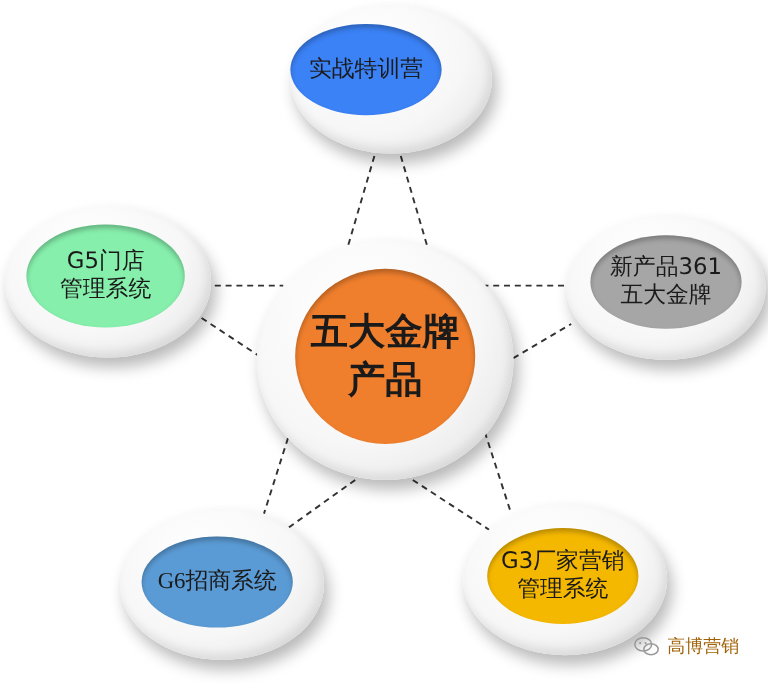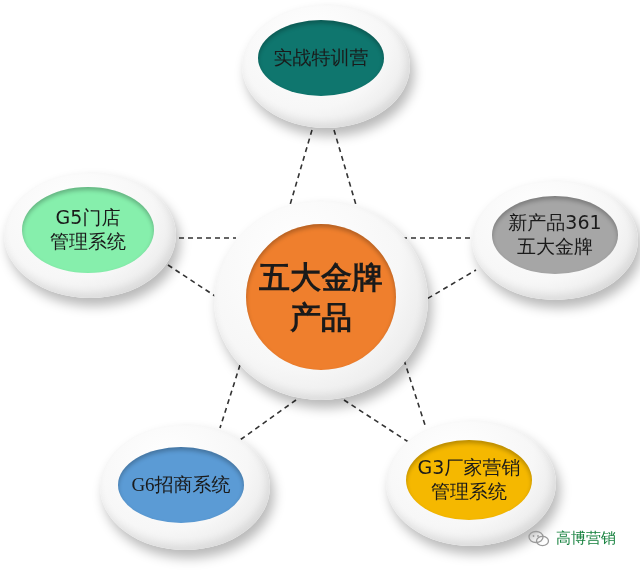--- a/index.html
+++ b/index.html
@@ -11,21 +11,21 @@
              background: radial-gradient(ellipse at 40% 30%, #ffffff 0%, #f7f7f7 55%, #dedede 100%);
              box-shadow: 4px 8px 12px rgba(0,0,0,0.28), inset -3px -5px 8px rgba(0,0,0,0.08); }
     .inner { position: absolute; border-radius: 50%;
              display: flex; flex-direction: column; align-items: center; justify-content: center;
              box-shadow: inset 0 3px 4px rgba(0,0,0,0.25); color: #1a1a1a; text-align: center;
              line-height: 1.25; }
     .inner span { display: block; white-space: nowrap; }
     .t-sm { font-size: 19px; }
     .t-lg { font-size: 31px; font-weight: bold; line-height: 1.3; }
     .watermark { position: absolute; left: 528px; top: 529px; display: flex; align-items: center;
-                 gap: 6px; color: #15803d; font-size: 15px; text-align: center; }
+                 gap: 6px; color: #a16207; font-size: 15px; text-align: center; }
     .wm-icon { width: 22px; height: 18px; }
   </style>
 </head>
 <body>
 
 <div class="canvas">
 
   <svg class="lines" width="640" height="570">
     <g stroke="#333333" stroke-width="1.6" stroke-dasharray="5,4" fill="none">
 
@@ -40,21 +40,21 @@
 
       <line x1="240" y1="365" x2="220" y2="428"></line>
       <line x1="296" y1="400" x2="240" y2="440"></line>
 
       <line x1="344" y1="400" x2="410" y2="443"></line>
       <line x1="404" y1="360" x2="426" y2="428"></line>
     </g>
   </svg>
 
   <div class="plate" style="left:242px; top:4px; width:168px; height:124px;"></div>
-  <div class="inner" style="left:258px; top:20px; width:126px; height:76px; background:#0f766e;">
+  <div class="inner" style="left:242px; top:20px; width:126px; height:76px; background:#3b82f6;">
     <span class="t-sm">实战特训营</span>
   </div>
 
   <div class="plate" style="left:4px; top:172px; width:172px; height:126px;"></div>
   <div class="inner" style="left:22px; top:187px; width:132px; height:86px; background:#86efac;">
     <span class="t-sm">G5门店</span>
     <span class="t-sm">管理系统</span>
   </div>
 
   <div class="plate" style="left:472px; top:180px; width:166px; height:120px;"></div>

